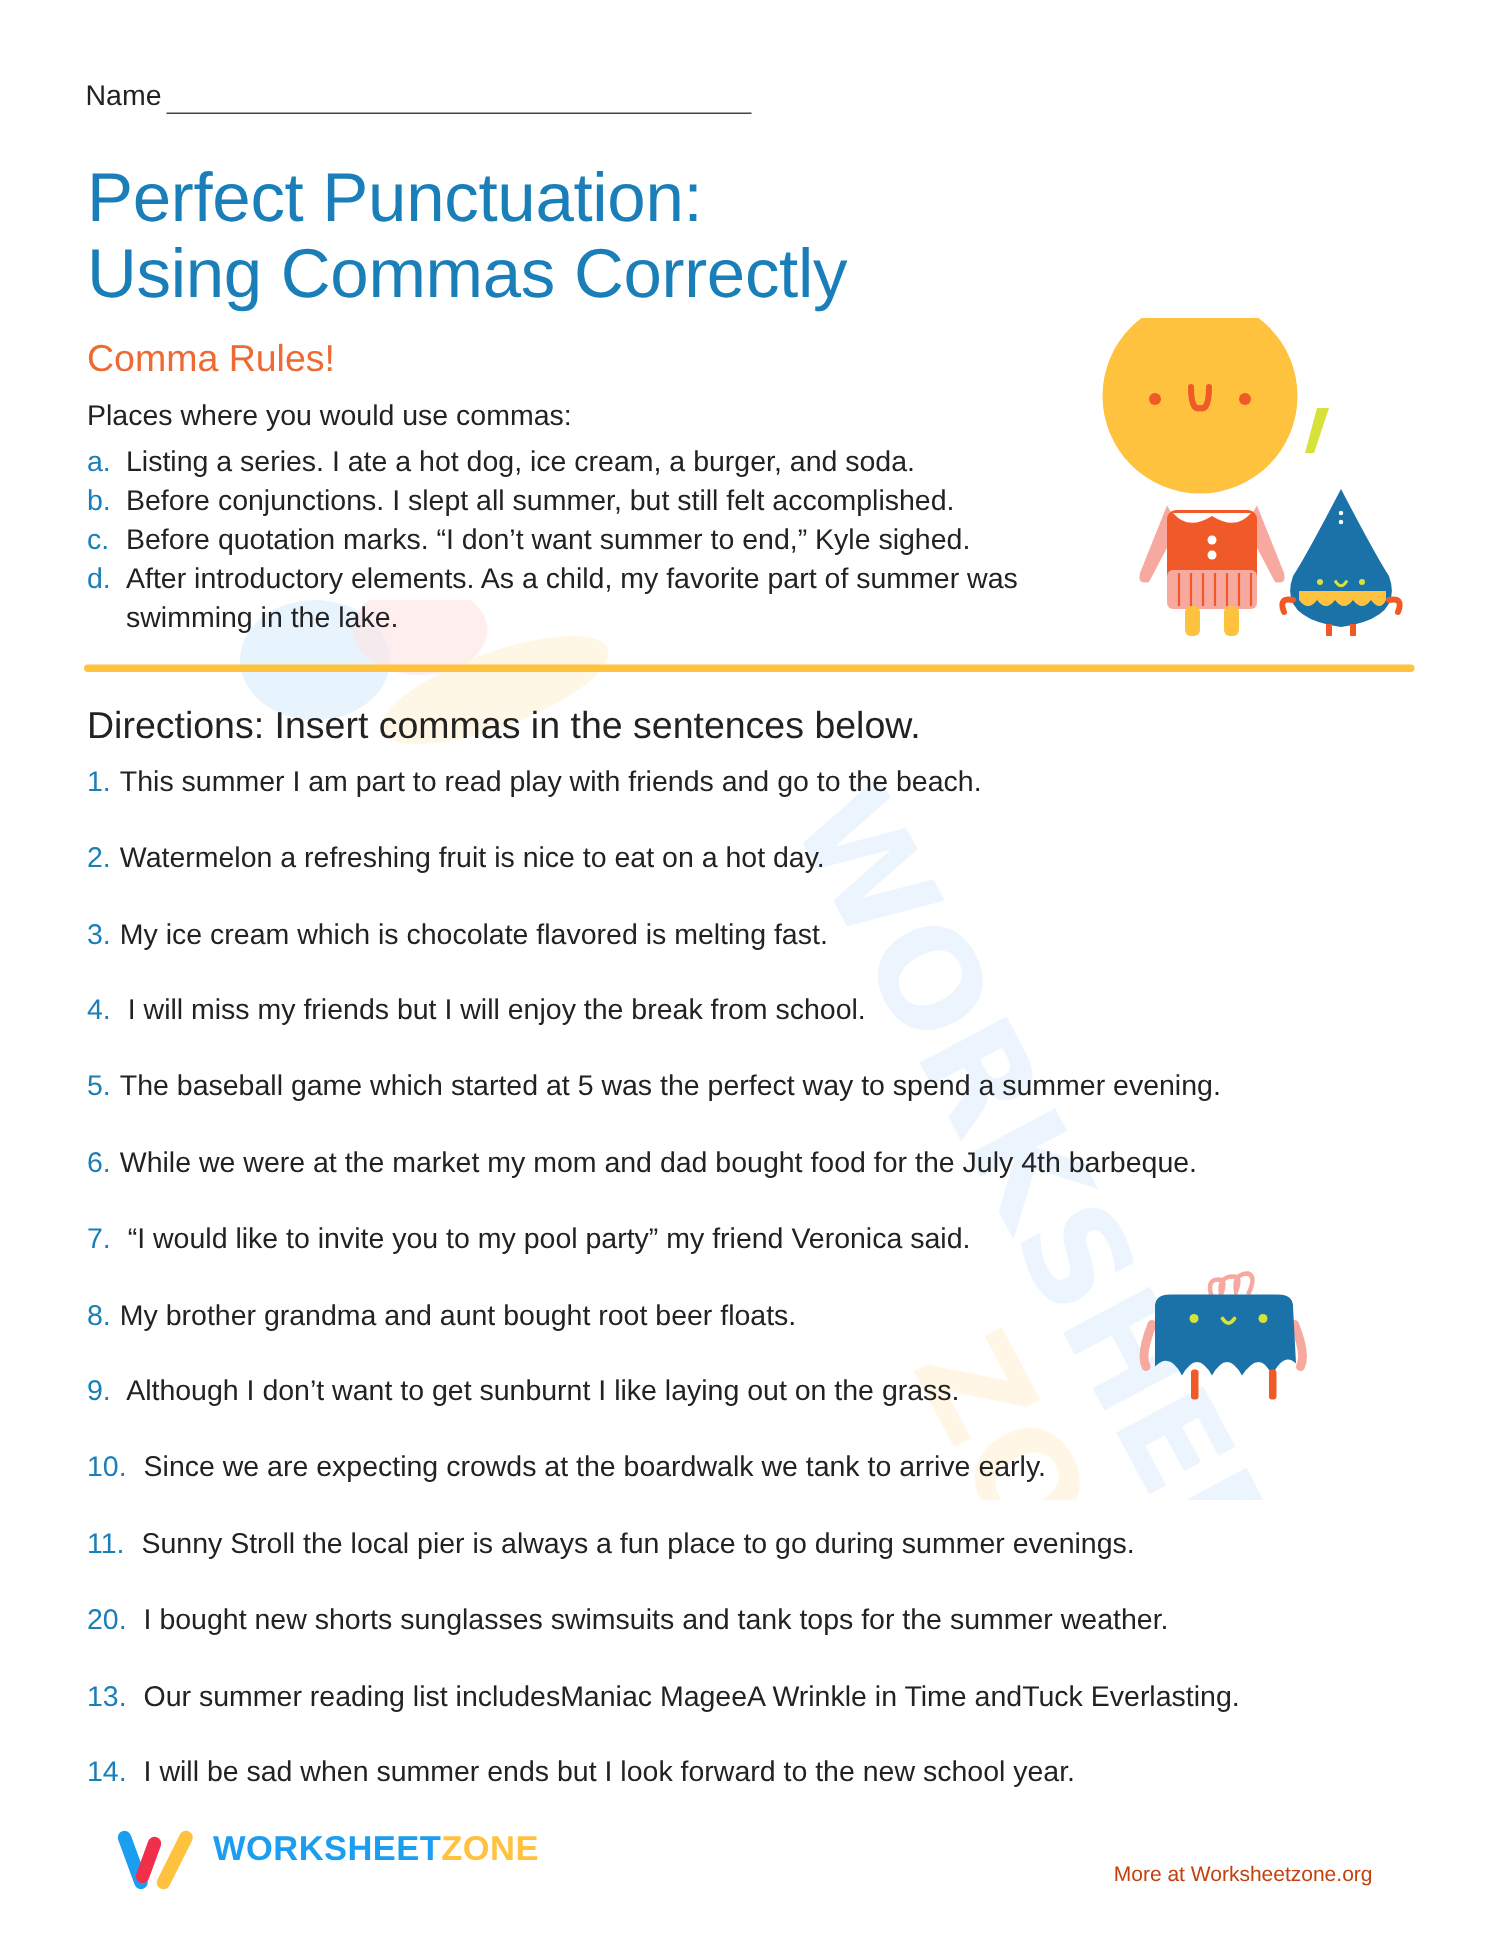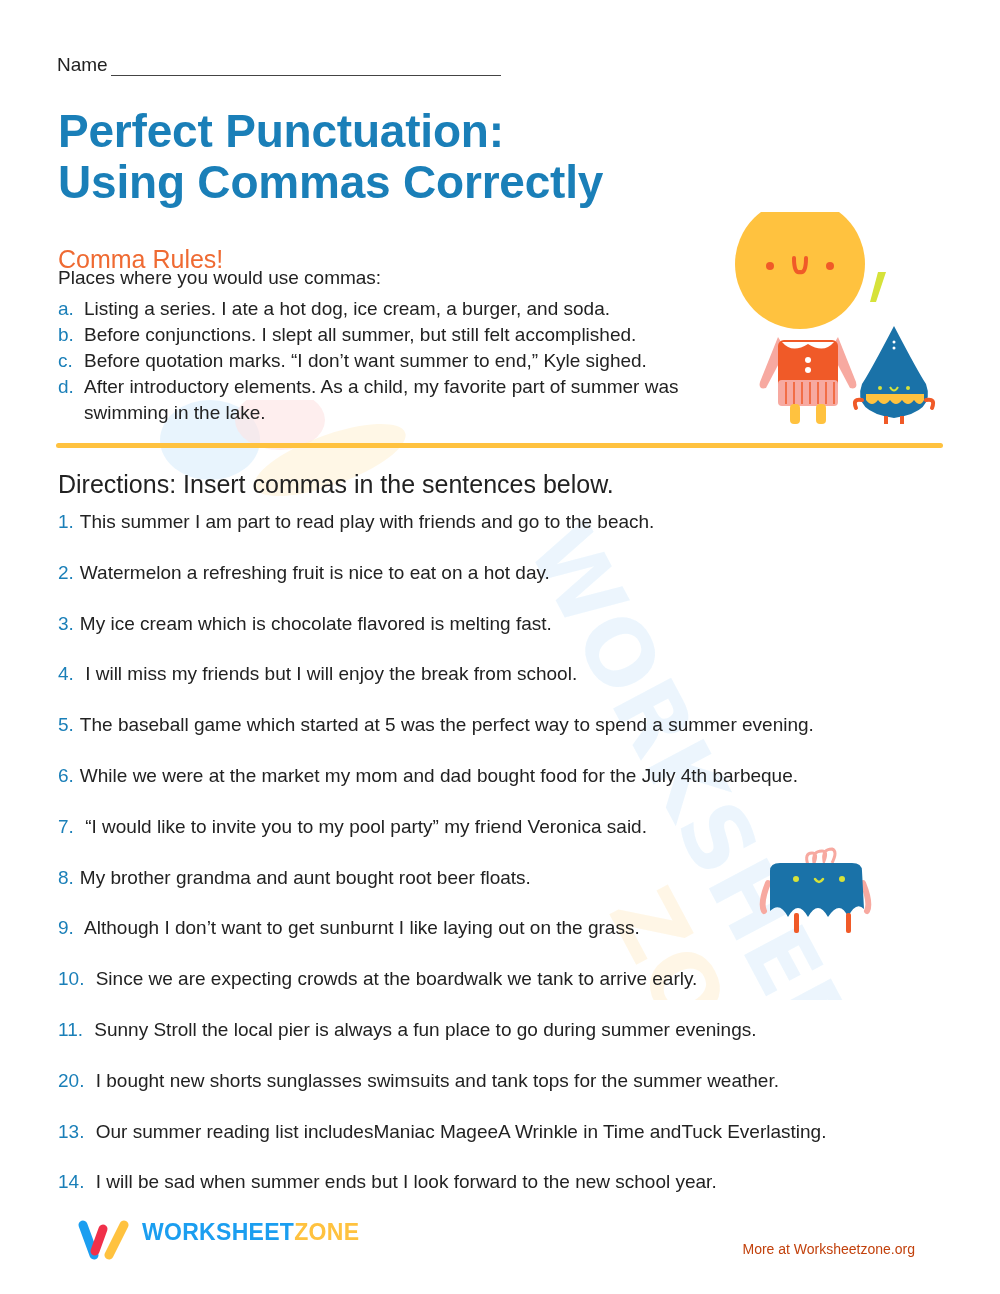--- a/index.html
+++ b/index.html
@@ -9,21 +9,21 @@
   .watermark { position: absolute; left: 150px; top: 400px; width: 700px; height: 600px; pointer-events: none; }
 
   .header-row { position: absolute; top: 54px; left: 57px; width: 885px; height: 26px; font-size: 19px; color: #222; text-align: right; }
   .field { position: absolute; top: 0; display: flex; align-items: flex-end; }
   .field .line { border-bottom: 1.5px solid #444; height: 19px; margin-left: 3px; }
   .field-name { left: 0; }
   .field-name .line { width: 390px; }
   .field-date { left: 469px; }
   .field-date .line { width: 362px; margin-left: 8px; }
 
-  .title { position: absolute; left: 58px; top: 106px; font-size: 46px; line-height: 51px; color: #1a7fb8; font-weight: bold; letter-spacing: -0.2px; }
+  .title { position: absolute; left: 58px; top: 106px; font-size: 46px; line-height: 51px; color: #1a7fb8; font-weight: normal; letter-spacing: -0.2px; }
 
   .subtitle { position: absolute; left: 58px; top: 225px; font-size: 25px; color: #ef6a32; }
 
   .intro { position: absolute; left: 58px; top: 267px; font-size: 19px; color: #222; }
 
   .rules { position: absolute; left: 58px; top: 296px; list-style: none; font-size: 19px; line-height: 26px; color: #222; }
   .rules li { display: flex; }
   .rules .letter { color: #1a7fb8; width: 26px; flex-shrink: 0; }
   .rules .rule-text { width: 660px; }
 
@@ -60,21 +60,21 @@
     <span>Name</span>
     <span class="line"></span>
   </div>
 </div>
 
 <h1 class="title">
   <span>Perfect Punctuation:</span><br>
   <span>Using Commas Correctly</span>
 </h1>
 
-<h2 class="subtitle" style="font-weight:normal;margin-top:20px;">Comma Rules!</h2>
+<h2 class="subtitle" style="font-weight:normal;">Comma Rules!</h2>
 <p class="intro">Places where you would use commas:</p>
 
 <ul class="rules">
   <li>
     <span class="letter">a.</span>
     <span class="rule-text">Listing a series. I ate a hot dog, ice cream, a burger, and soda.</span>
   </li>
   <li>
     <span class="letter">b.</span>
     <span class="rule-text">Before conjunctions. I slept all summer, but still felt accomplished.</span>

